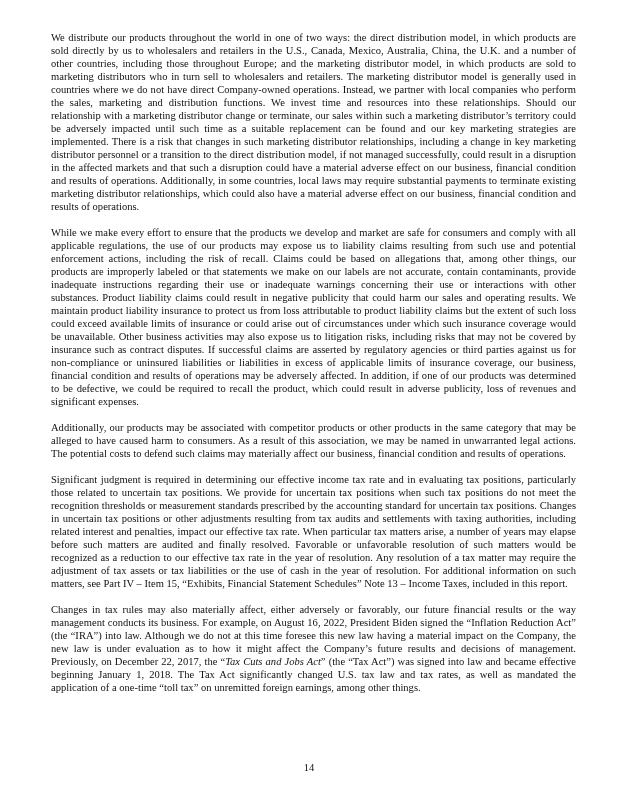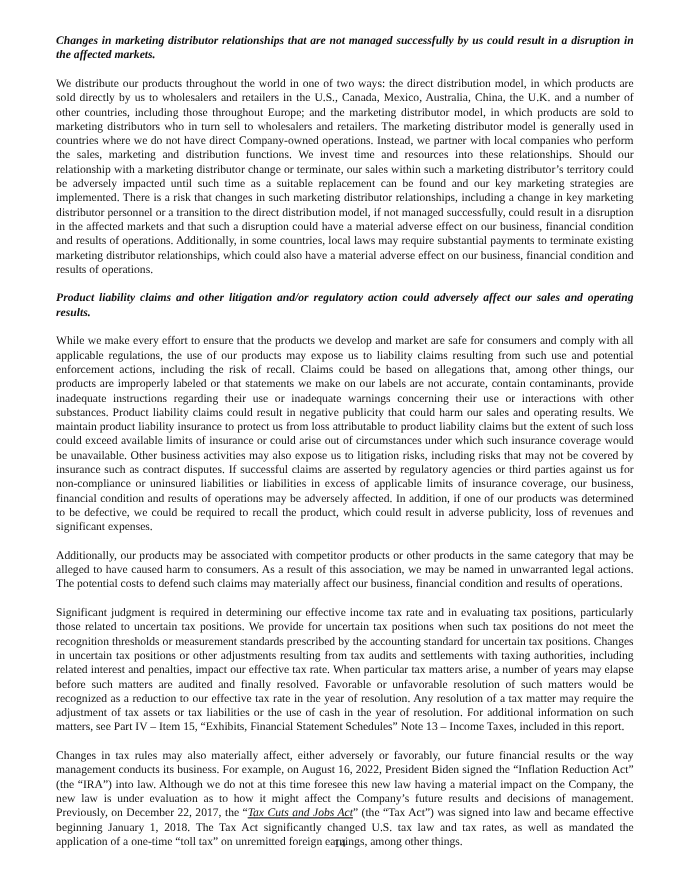--- a/index.html
+++ b/index.html
@@ -27,31 +27,29 @@
   .page-number {
     position: absolute;
     left: 0;
     width: 618px;
     top: 762px;
     text-align: center;
     font-family: "Liberation Serif", serif;
     font-size: 10.55px;
     color: #111111;
   }
-  i { font-style: italic; text-decoration: underline; }
+  i { font-style: italic; }
 </style>
 </head>
 <body>
 
 <div class="page">
 
-  <p class="heading">Changes in marketing distributor relationships that are not managed successfully by us could result in a disruption in the affected markets.</p>
   <p class="para">We distribute our products throughout the world in one of two ways: the direct distribution model, in which products are sold directly by us to wholesalers and retailers in the U.S., Canada, Mexico, Australia, China, the U.K. and a number of other countries, including those throughout Europe; and the marketing distributor model, in which products are sold to marketing distributors who in turn sell to wholesalers and retailers. The marketing distributor model is generally used in countries where we do not have direct Company-owned operations. Instead, we partner with local companies who perform the sales, marketing and distribution functions. We invest time and resources into these relationships. Should our relationship with a marketing distributor change or terminate, our sales within such a marketing distributor’s territory could be adversely impacted until such time as a suitable replacement can be found and our key marketing strategies are implemented. There is a risk that changes in such marketing distributor relationships, including a change in key marketing distributor personnel or a transition to the direct distribution model, if not managed successfully, could result in a disruption in the affected markets and that such a disruption could have a material adverse effect on our business, financial condition and results of operations. Additionally, in some countries, local laws may require substantial payments to terminate existing marketing distributor relationships, which could also have a material adverse effect on our business, financial condition and results of operations.</p>
 
-  <p class="heading">Product liability claims and other litigation and/or regulatory action could adversely affect our sales and operating results.</p>
   <p class="para">While we make every effort to ensure that the products we develop and market are safe for consumers and comply with all applicable regulations, the use of our products may expose us to liability claims resulting from such use and potential enforcement actions, including the risk of recall. Claims could be based on allegations that, among other things, our products are improperly labeled or that statements we make on our labels are not accurate, contain contaminants, provide inadequate instructions regarding their use or inadequate warnings concerning their use or interactions with other substances. Product liability claims could result in negative publicity that could harm our sales and operating results. We maintain product liability insurance to protect us from loss attributable to product liability claims but the extent of such loss could exceed available limits of insurance or could arise out of circumstances under which such insurance coverage would be unavailable. Other business activities may also expose us to litigation risks, including risks that may not be covered by insurance such as contract disputes. If successful claims are asserted by regulatory agencies or third parties against us for non-compliance or uninsured liabilities or liabilities in excess of applicable limits of insurance coverage, our business, financial condition and results of operations may be adversely affected. In addition, if one of our products was determined to be defective, we could be required to recall the product, which could result in adverse publicity, loss of revenues and significant expenses.</p>
   <p class="para">Additionally, our products may be associated with competitor products or other products in the same category that may be alleged to have caused harm to consumers. As a result of this association, we may be named in unwarranted legal actions. The potential costs to defend such claims may materially affect our business, financial condition and results of operations.</p>
 
   <p class="para">Significant judgment is required in determining our effective income tax rate and in evaluating tax positions, particularly those related to uncertain tax positions. We provide for uncertain tax positions when such tax positions do not meet the recognition thresholds or measurement standards prescribed by the accounting standard for uncertain tax positions. Changes in uncertain tax positions or other adjustments resulting from tax audits and settlements with taxing authorities, including related interest and penalties, impact our effective tax rate. When particular tax matters arise, a number of years may elapse before such matters are audited and finally resolved. Favorable or unfavorable resolution of such matters would be recognized as a reduction to our effective tax rate in the year of resolution. Any resolution of a tax matter may require the adjustment of tax assets or tax liabilities or the use of cash in the year of resolution. For additional information on such matters, see Part IV – Item 15, “Exhibits, Financial Statement Schedules” Note 13 – Income Taxes, included in this report.</p>
 
   <p class="para"><span>Changes in tax rules may also materially affect, either adversely or favorably, our future financial results or the way management conducts its business. For example, on August 16, 2022, President Biden signed the “Inflation Reduction Act” (the “IRA”) into law. Although we do not at this time foresee this new law having a material impact on the Company, the new law is under evaluation as to how it might affect the Company’s future results and decisions of management. Previously, on December 22, 2017, the “</span><i>Tax Cuts and Jobs Act</i><span>” (the “Tax Act”) was signed into law and became effective beginning January 1, 2018. The Tax Act significantly changed U.S. tax law and tax rates, as well as mandated the application of a one-time “toll tax” on unremitted foreign earnings, among other things.</span></p>
 
 </div>
 
 <div class="page-number">14</div>

